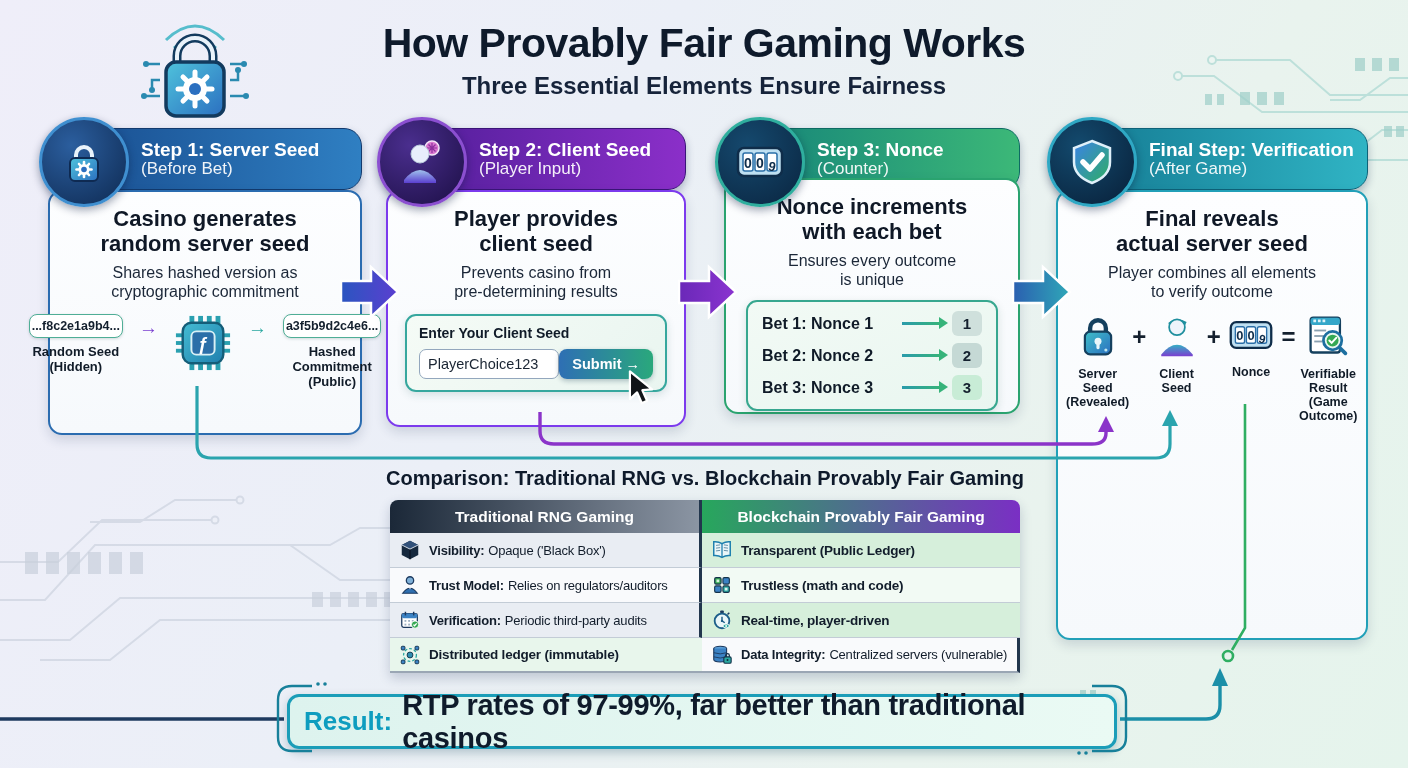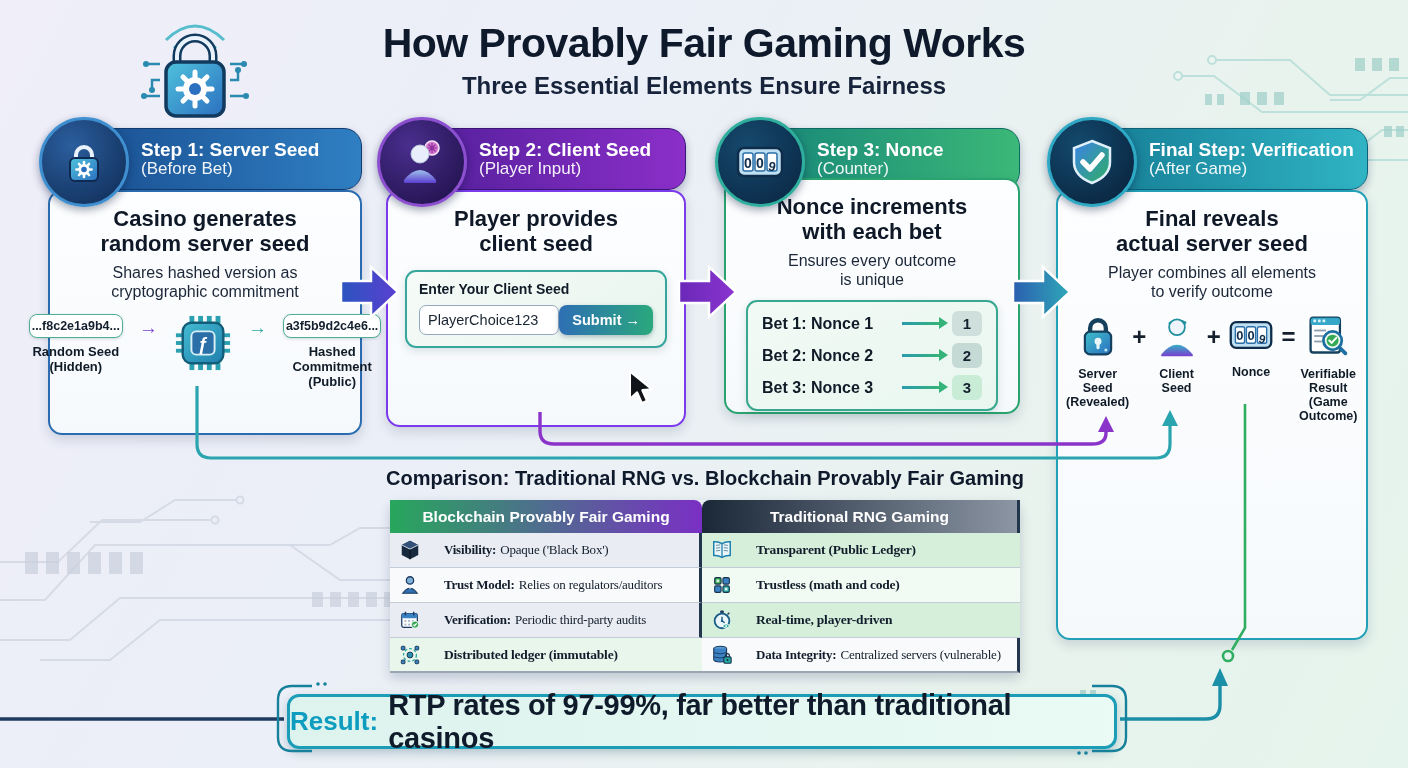--- a/index.html
+++ b/index.html
@@ -64,31 +64,31 @@
   
   .comp-title{position:absolute;left:370px;top:467px;width:670px;text-align:center;z-index:10;
     font-size:20px;font-weight:800;color:#0e1a2b;}
   .comp-table{position:absolute;left:390px;top:500px;width:630px;z-index:10;
     display:grid;grid-template-columns:312px 318px;box-shadow:0 5px 12px rgba(30,50,90,.22);
     border-radius:8px 8px 4px 4px;}
   .hcell{height:33px;display:flex;align-items:center;justify-content:center;
     color:#fff;font-size:15.5px;font-weight:800;}
   .hcell.l{background:linear-gradient(90deg,#1b2838,#8b95a3);border-radius:8px 0 0 0;border-right:3px solid #22364d;}
   .hcell.r{background:linear-gradient(90deg,#27a75c,#7a2fc4);border-radius:0 8px 0 0;}
-  .cell{height:35px;display:flex;align-items:center;gap:23px;padding:0 9px;box-sizing:border-box;
-    border-bottom:1px solid #c3ccd6;font-size:13px;color:#121d2b;letter-spacing:-.2px;white-space:nowrap;overflow:hidden;font-family:Liberation Serif, serif;}
+  .cell{height:35px;display:flex;align-items:center;gap:8px;padding:0 9px;box-sizing:border-box;
+    border-bottom:1px solid #c3ccd6;font-size:13px;color:#121d2b;letter-spacing:-.2px;white-space:nowrap;overflow:hidden;}
   .cell.l{border-right:3px solid #22364d;}
   .cell b{font-weight:800;margin-right:4px;}
   .cell .bold-only{font-weight:800;font-size:13.5px;}
   .icon22{width:22px;height:22px;flex:0 0 22px;display:inline-flex;}
   
   .banner{position:absolute;left:287px;top:694px;width:830px;height:55px;z-index:10;
     border:3px solid #1b9db8;border-radius:12px;box-sizing:border-box;
     background:linear-gradient(90deg,#ddf3ee,#eafaf4);display:flex;align-items:center;justify-content:center;
-    box-shadow:0 4px 10px rgba(20,70,90,.25);}
+    box-shadow:0 4px 10px rgba(20,70,90,.25);padding-left:14px;}
   .banner .pre{color:#0e9dbf;font-size:26px;font-weight:800;margin-right:10px;}
   .banner .txt{color:#0f1b2b;font-size:29px;font-weight:800;letter-spacing:-.3px;}
   
   #decor{position:absolute;left:0;top:0;z-index:0;}
   #connectors{position:absolute;left:0;top:0;z-index:20;pointer-events:none;}
   #cursor{position:absolute;left:624px;top:370px;z-index:40;pointer-events:none;}
   .logo{position:absolute;left:136px;top:6px;z-index:10;}
 </style>
 </head>
 <body>
@@ -289,20 +289,22 @@
           <circle cx="22" cy="16" r="9" fill="#e8eefc" stroke="#bcd" stroke-width="1"></circle>
           <path d="M6 42 q16 -20 32 0 v3 h-32 Z" fill="url(#lg-b2)"></path>
         </svg>
       </span>
       <div class="t1">Step 2: Client Seed</div>
       <div class="t2">(Player Input)</div>
     </div>
     <div class="card-body" style="top:62px;width:300px;height:237px;border:2.5px solid #7c3aed;">
       <div class="heading">Player provides
 client seed</div>
+      <div class="descr">Prevents casino from
+pre-determining results</div>
       <div class="client-panel">
         <div class="lbl">Enter Your Client Seed</div>
         <div class="client-row">
           <input class="client-input" type="text" value="PlayerChoice123" style="">
           <button class="submit-btn">Submit →</button>
         </div>
       </div>
     </div>
   </div>
 
@@ -475,22 +477,22 @@
         <linearGradient id="ar3" x1="0" y1="0" x2="1" y2="0">
           <stop offset="0" stop-color="#2b5fb0"></stop>
           <stop offset="1" stop-color="#2fa8b8"></stop>
         </linearGradient>
       </defs>
     <polygon points="1,19 31,19 31,5 58,30 31,55 31,41 1,41" fill="url(#ar3)" stroke="#ffffff" stroke-width="2.5"></polygon>
   </svg>
 
   <div class="comp-title">Comparison: Traditional RNG vs. Blockchain Provably Fair Gaming</div>
   <div class="comp-table">
+    <div class="hcell l">Traditional RNG Gaming</div>
     <div class="hcell r">Blockchain Provably Fair Gaming</div>
-    <div class="hcell l">Traditional RNG Gaming</div>
 
     <div class="cell l" style="background:#e9edf3;">
       <span class="icon22">
         <svg viewBox="0 0 24 24" width="22" height="22">
             <path d="M12 2 3 6.5v11L12 22l9-4.5v-11Z" fill="#16293e"></path>
             <path d="M12 2 3 6.5 12 11l9-4.5Z" fill="#31517a"></path>
             <path d="M12 11v11" stroke="#0b1524" stroke-width="1.4"></path>
             <path d="M3 6.5 12 11l9-4.5" stroke="#dfe6ef" stroke-width="1" fill="none"></path>
           </svg>
       </span>

